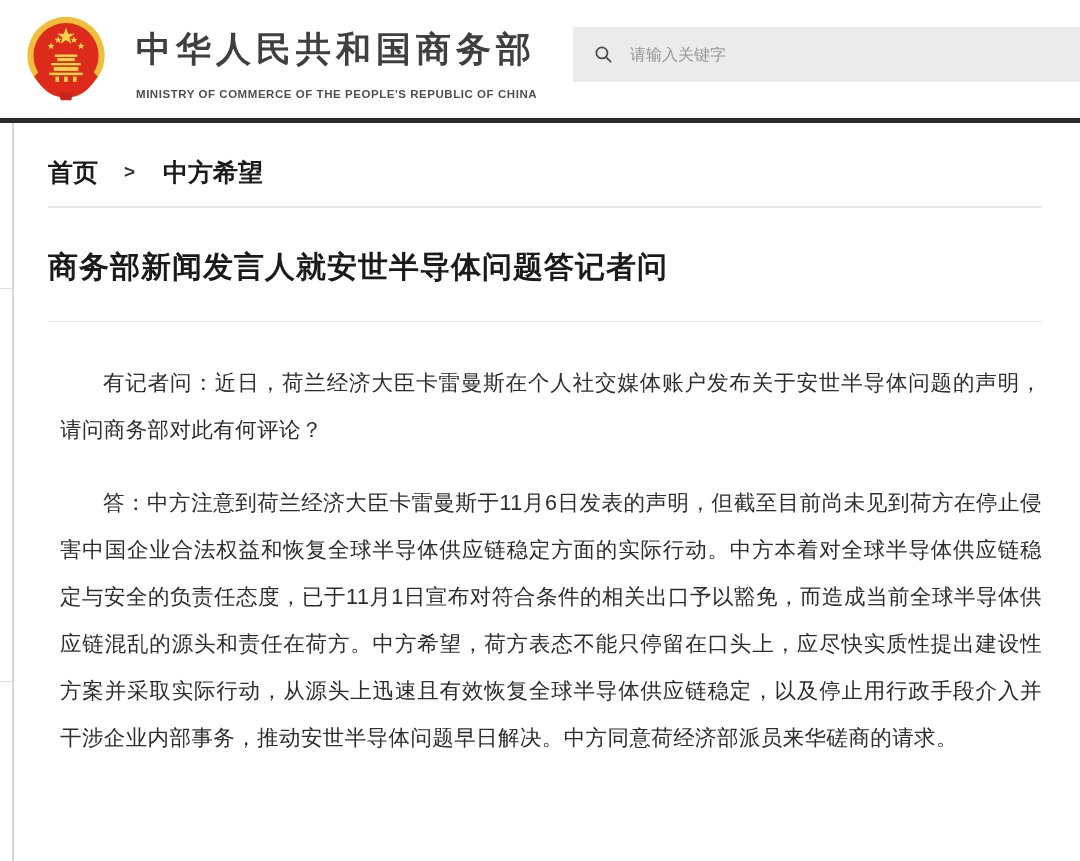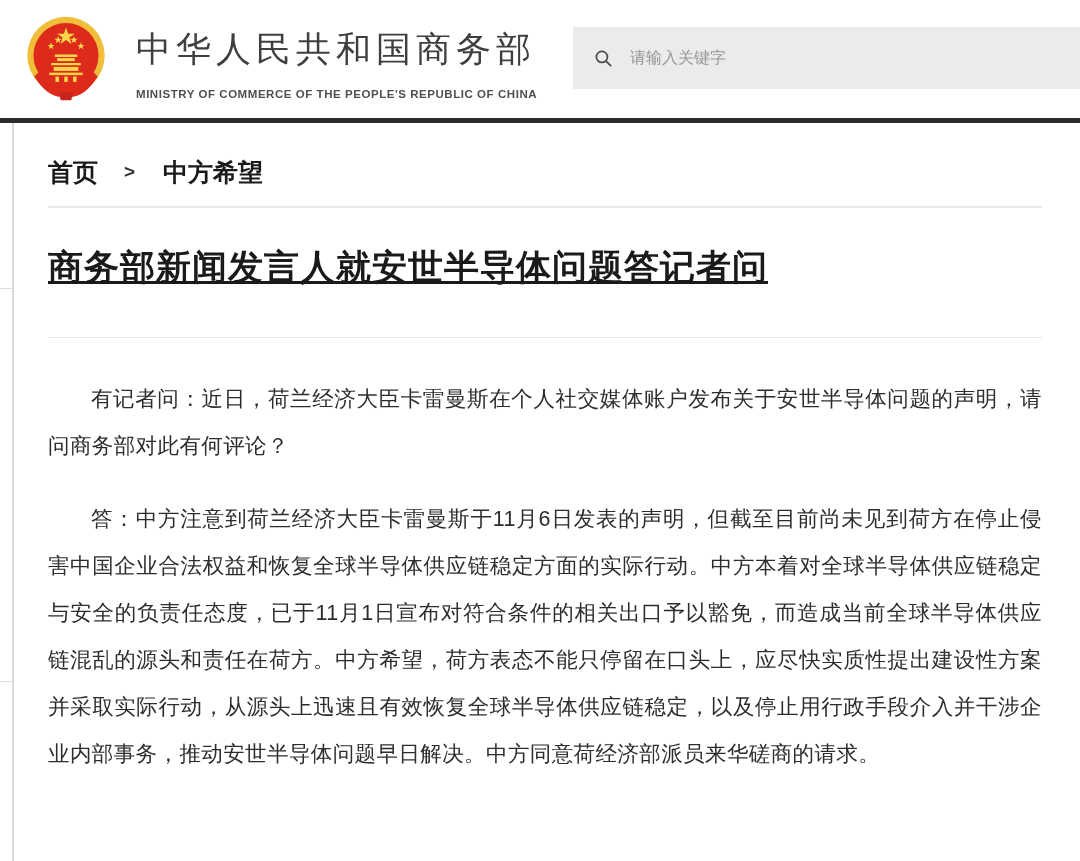--- a/index.html
+++ b/index.html
@@ -10,29 +10,29 @@
     font-family: "Liberation Sans", "DejaVu Sans", sans-serif;
     color: #262626;
   }
 
   
   .site-header { position: absolute; left: 0; top: 0; width: 1080px; height: 118px; background: #ffffff; }
   .brand { position: absolute; left: 22px; top: 14px; display: flex; align-items: flex-start; cursor: pointer; }
   .emblem { width: 88px; height: 90px; display: block; }
   .brand-text { margin-left: 26px; padding-top: 14px; }
   .brand-zh {
-    font-size: 35px; font-weight: 400; color: #3f3f3f;
+    font-size: 35px; font-weight: 700; color: #3f3f3f;
     letter-spacing: 5px; line-height: 42px; white-space: nowrap;
   }
   .brand-en {
     margin-top: 18px; font-size: 11.5px; font-weight: 700; color: #4f4f4f;
     letter-spacing: 0.55px; white-space: nowrap;
   }
   .search-box {
-    position: absolute; left: 573px; top: 27px; right: 0; height: 62px;
+    position: absolute; left: 573px; top: 27px; right: 0; height: 55px;
     background: #ebebeb; display: flex; align-items: center; padding-left: 21px;
   }
   .search-box svg { width: 19px; height: 19px; flex: 0 0 auto; }
   .search-box input {
     flex: 1; height: 100%; border: 0; outline: none; background: transparent;
     margin-left: 17px; font-size: 16px; color: #333;
     font-family: "Liberation Sans", "DejaVu Sans", sans-serif;
   }
   .search-box input::placeholder { color: #969696; opacity: 1; }
 
@@ -57,30 +57,30 @@
 
   .meta {
     padding: 22px 0 25px 12px;
     font-size: 17.5px; color: #3e3e3e; line-height: 24px;
     display: flex; align-items: center; white-space: nowrap;
   }
   .meta-item { margin-right: 44px; }
   .meta-date { letter-spacing: 0.3px; }
 
   .article-title {
-    margin-top: 33px; margin-bottom: 44px;
-    font-size: 35px; font-weight: 700; color: #1a1a1a;
-    letter-spacing: 1px; line-height: 52px; text-decoration: underline;
+    margin-top: 33px; margin-bottom: 28px;
+    font-size: 30px; font-weight: 700; color: #1a1a1a;
+    letter-spacing: 1px; line-height: 52px;
   }
 
   .article-body { padding-top: 38px; }
   .article-body p {
     font-size: 21.5px; line-height: 47px; color: #2d2d2d;
     letter-spacing: 0.4px; text-align: justify; text-indent: 2em;
-    margin: 0 0 26px 0;
+    margin: 0 0 26px 12px;
   }
 </style>
 </head>
 <body>
 
 <header class="site-header">
   <div class="brand">
     <svg class="emblem" viewBox="0 0 100 100" aria-hidden="true">
       <circle cx="50" cy="46" r="44" fill="#efbe3a"></circle>
       <path d="M14,70 Q30,96 50,93 Q70,96 86,70 L78,62 Q50,86 22,62 Z" fill="#dd2a1b"></path>

